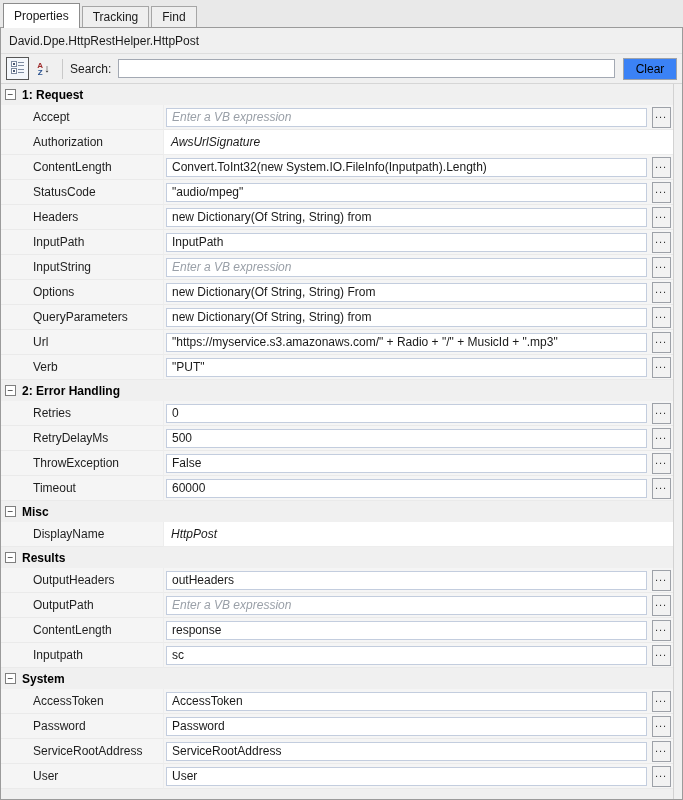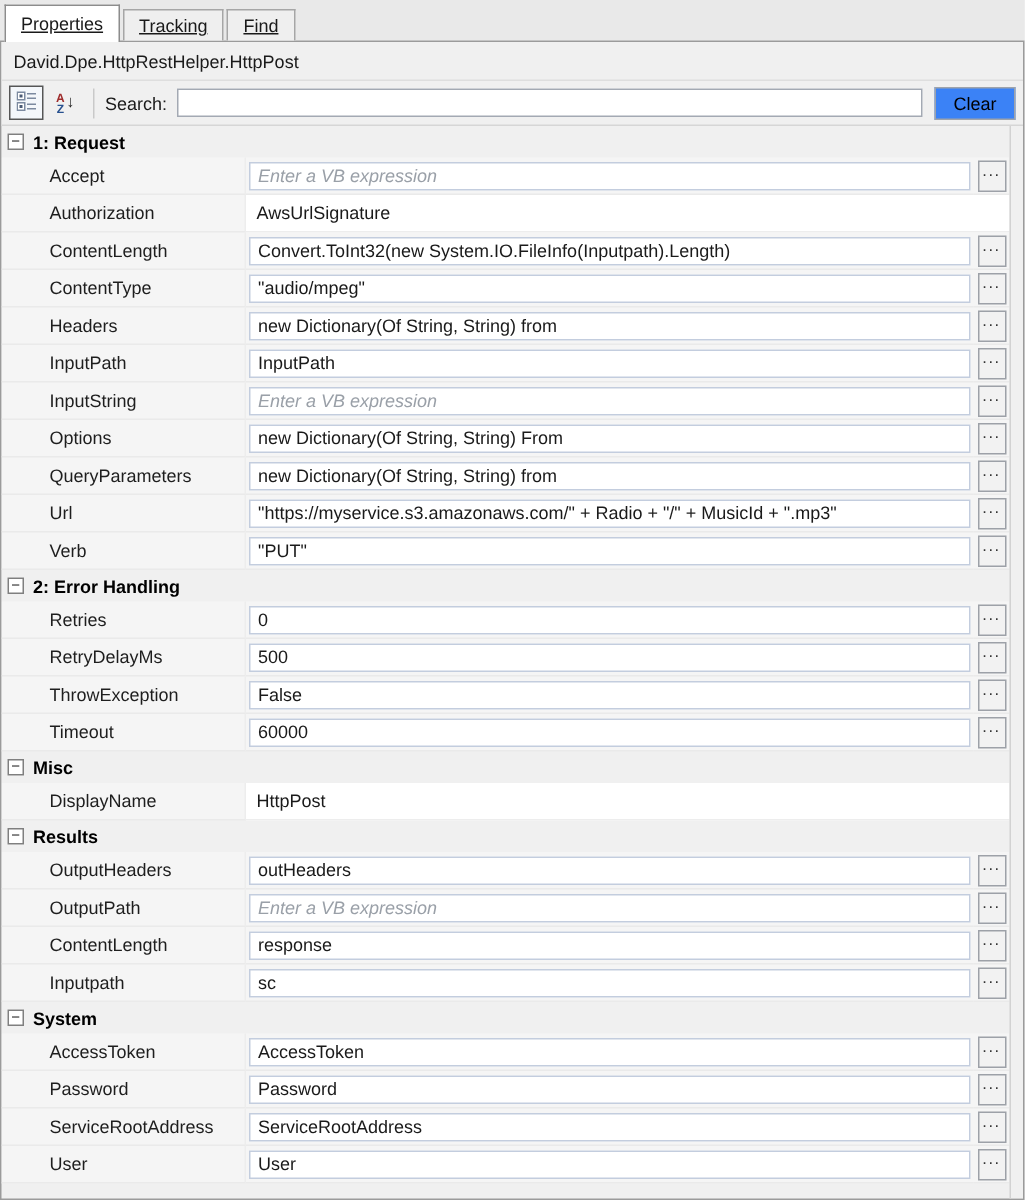--- a/index.html
+++ b/index.html
@@ -8,21 +8,21 @@
     width: 683px; height: 800px; overflow: hidden;
     background: #e9e9e9;
     font-family: "Liberation Sans", sans-serif;
     font-size: 12px; color: #1a1a1a;
     position: relative;
   }
 
   
   .tab-bar {
     height: 27px; display: flex; align-items: flex-end;
-    padding-left: 3px; position: relative; z-index: 2; text-decoration: underline;
+    padding-left: 3px; position: relative; z-index: 2;
   }
   .tab {
     display: flex; align-items: center;
     padding: 0 10px; height: 21px; margin-right: 2px;
     background: #efefef; border: 1px solid #a6a6a6; border-bottom: none;
     cursor: default; white-space: nowrap;
   }
   .tab.active {
     background: #ffffff; height: 25px; margin-bottom: -1px;
     border-color: #8c8c8c; z-index: 3; position: relative;
@@ -95,21 +95,21 @@
     border-bottom: 1px solid #eaeaea; overflow: hidden;
   }
   .value-box {
     flex: 1; height: 19px; background: #ffffff; border: 1px solid #c3cdde;
     display: flex; align-items: center; padding: 0 5px;
     white-space: nowrap; overflow: hidden; cursor: text;
   }
   .value-box span { white-space: nowrap; }
   .placeholder { color: #9aa0a8; font-style: italic; }
   .prop-row.plain .row-value { background: #ffffff; padding-left: 7px; border-bottom: 1px solid #ededed; }
-  .plain-value { white-space: nowrap; }
+  .plain-value { white-space: nowrap; font-style: italic; }
   .row-btn { width: 24px; flex: 0 0 24px; display: flex; align-items: center; justify-content: center; border-bottom: 1px solid #eaeaea; }
   .ellipsis-btn {
     width: 19px; height: 21px; border: 1px solid #9da1a8; background: #f2f2f2;
     font-size: 11px; line-height: 4px; padding: 0 0 6px 0; color: #333;
     letter-spacing: 1px; cursor: pointer; font-family: inherit;
   }
 </style>
 </head>
 <body>
 
@@ -182,21 +182,21 @@
           <div class="row-value">
             <div class="value-box">
               <span>Convert.ToInt32(new System.IO.FileInfo(Inputpath).Length)</span>
             </div>
           </div>
           <div class="row-btn">
             <button class="ellipsis-btn">...</button>
           </div>
         </div>
         <div class="prop-row">
-          <div class="row-name">ContentType</div>
+          <div class="row-name">StatusCode</div>
           <div class="row-value">
             <div class="value-box">
               <span>"audio/mpeg"</span>
             </div>
           </div>
           <div class="row-btn">
             <button class="ellipsis-btn">...</button>
           </div>
         </div>
         <div class="prop-row">

